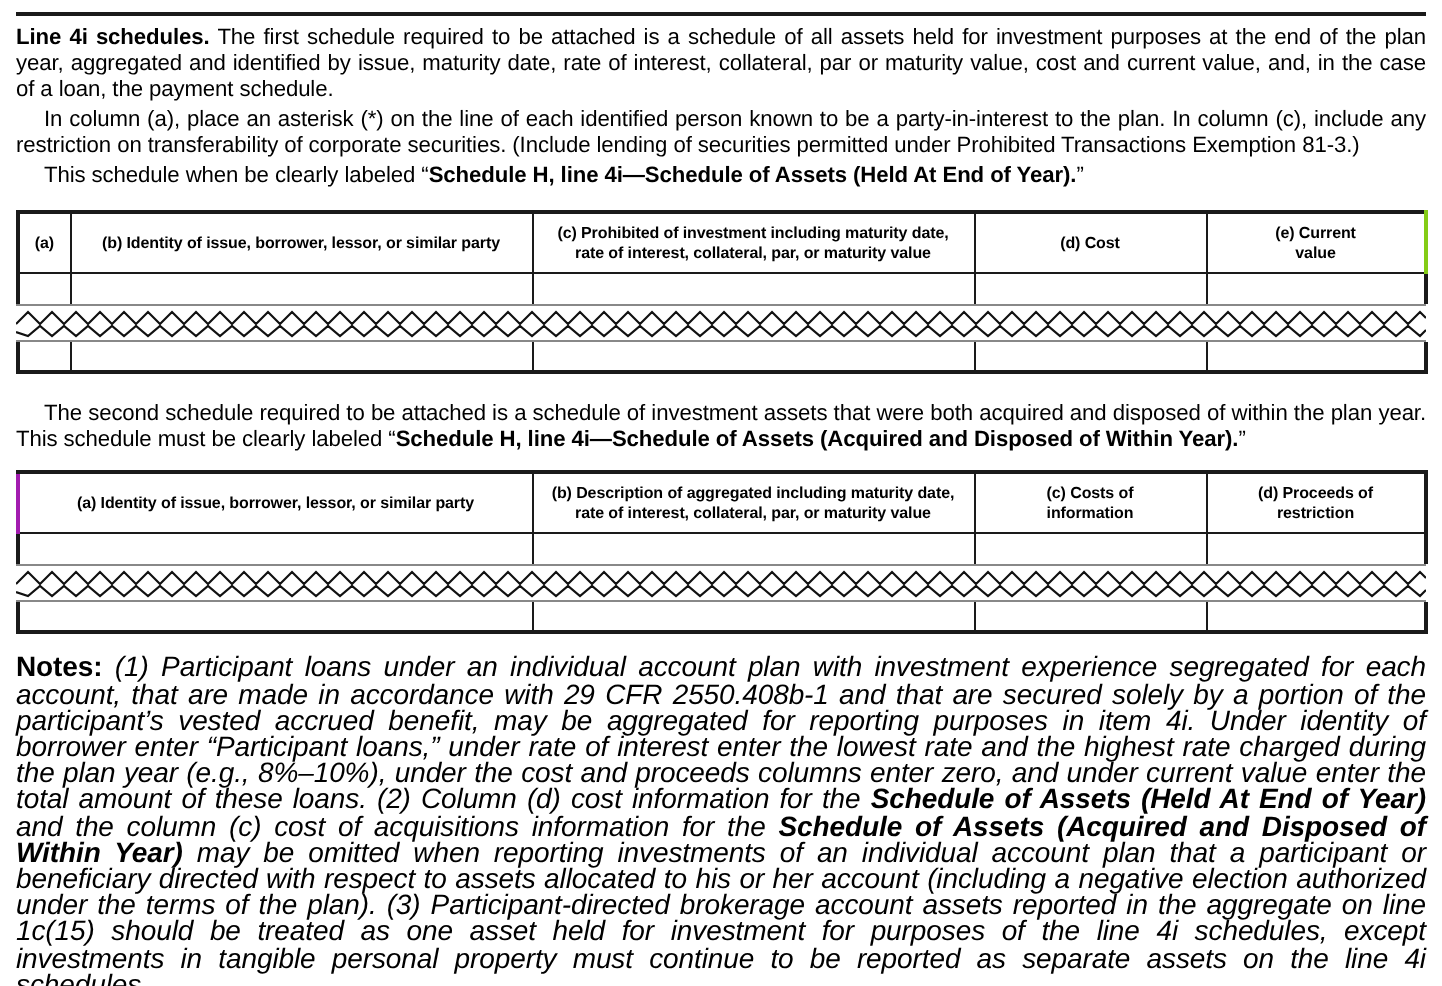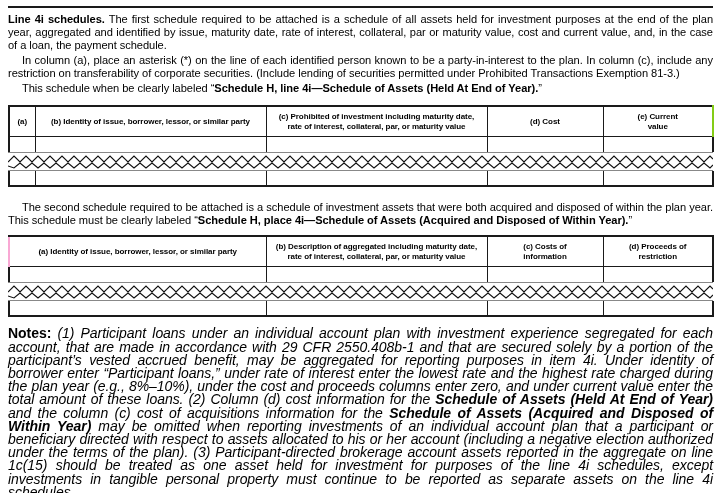--- a/index.html
+++ b/index.html
@@ -195,34 +195,34 @@
         <td></td>
         <td></td>
         <td></td>
         <td style="border-right:2px solid #1a1a1a"></td>
       </tr>
     </tbody>
   </table>
 
   <div class="gap-12"></div>
 
-  <p class="para indent"><span>The second schedule required to be attached is a schedule of investment assets that were both acquired and disposed of within the plan year. This schedule must be clearly labeled “</span><span class="b">Schedule H, place 4i—Schedule of Assets (Acquired and Disposed of Within Year).</span><span>”</span></p>
+  <p class="para indent"><span>The second schedule required to be attached is a schedule of investment assets that were both acquired and disposed of within the plan year. This schedule must be clearly labeled “</span><span class="b">Schedule H, line 4i—Schedule of Assets (Acquired and Disposed of Within Year).</span><span>”</span></p>
 
   <div class="gap-8"></div>
 
   <table class="sched">
     <colgroup>
       <col style="width:257px">
       <col style="width:221px">
       <col style="width:116px">
       <col style="width:110px">
     </colgroup>
     <tbody>
       <tr class="hdr-row">
-        <td class="tbl-top hdr-under" style="border-left:2px solid #f9a8d4">(a) Identity of issue, borrower, lessor, or similar party</td>
+        <td class="tbl-top hdr-under" style="border-left:2px solid #a21caf">(a) Identity of issue, borrower, lessor, or similar party</td>
         <td class="tbl-top hdr-under">
           <span>(b) Description of aggregated including maturity date,</span><br>
           <span>rate of interest, collateral, par, or maturity value</span>
         </td>
         <td class="tbl-top hdr-under">
           <span>(c) Costs of</span><br>
           <span>information</span>
         </td>
         <td class="tbl-top hdr-under" style="border-right:2px solid #1a1a1a">
           <span>(d) Proceeds of</span><br>

